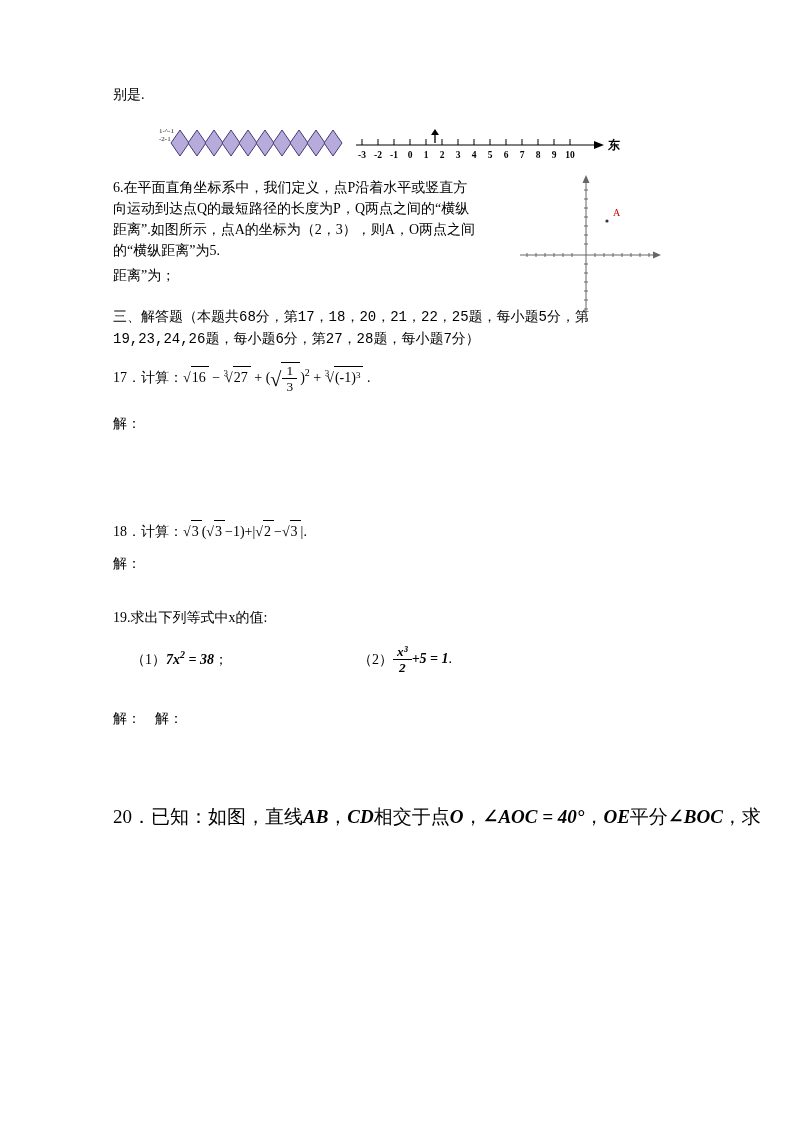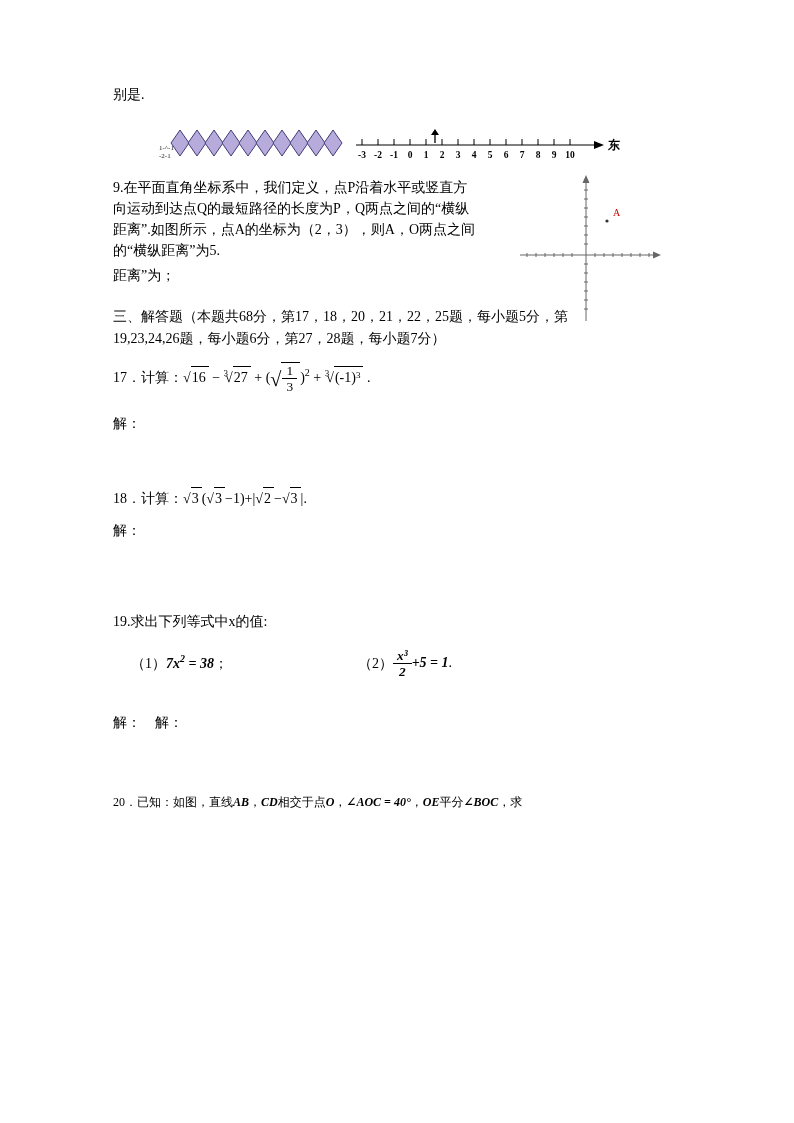--- a/index.html
+++ b/index.html
@@ -5,42 +5,42 @@
   html,body{margin:0;padding:0;background:#ffffff;}
   .page{
     width:794px;height:1123px;background:#fff;box-sizing:border-box;
     padding:84px 110px 16px 113px;position:relative;overflow:hidden;
     font-family:"Liberation Serif","DejaVu Serif",serif;
     font-size:14px;line-height:21px;color:#000;
   }
   .ln{white-space:nowrap;}
   
   .figrow{position:relative;margin-top:22px;height:40px;display:flex;align-items:flex-start;}
-  .tiny{position:absolute;left:46px;top:17px;font-size:7px;line-height:8px;color:#222;z-index:2;}
+  .tiny{position:absolute;left:46px;top:0;font-size:7px;line-height:8px;color:#222;z-index:2;}
   .diamonds{margin-left:55px;}
   .nline{margin-left:6px;margin-top:2px;}
   .caption{margin:0 0 0 118px;}
   
   .p16{position:relative;margin-top:10px;}
   .fig16{position:absolute;top:-4px;right:0;width:170px;height:152px;}
   .mt4{margin-top:4px}
   .mt20{margin-top:20px}
-  .sec{margin-top:12px;line-height:22px;}
+  .sec{margin-top:12px;line-height:22px;font-family:Liberation Mono, monospace;}
   
   .mrow{margin-top:12px;}
-  .p18row{margin-top:53px;}
+  .p18row{margin-top:86px;}
   .solve{margin-top:18px;}
   .s18{margin-top:11px;}
-  .p19label{margin-top:70px;}
+  .p19label{margin-top:33px;}
   .eqrow{margin-top:16px;display:flex;align-items:center;}
   .part1{margin-left:18px;display:inline-flex;align-items:center;}
   .part2{margin-left:130px;display:inline-flex;align-items:center;}
   .s19{margin-top:33px;}
   .gap2{margin-left:14px;}
-  .p20{margin-top:55px;line-height:28px;font-size:12px;}
+  .p20{margin-top:74px;line-height:28px;font-size:19px;}
   
   .math{white-space:nowrap;}
   .bi{font-weight:bold;font-style:italic;}
   .rt{display:inline-block;white-space:nowrap;}
   .rsign{display:inline-block;}
   .rsign-big{font-size:1.45em;line-height:1;vertical-align:middle;}
   .rad{display:inline-block;border-top:1.2px solid #000;padding:0 3px 0 1px;}
   .rad sup{vertical-align:4px;font-size:9px;}
   .ridx{font-size:9px;vertical-align:super;margin-right:-3px;}
   .msup{font-size:10px;line-height:0;}
@@ -117,21 +117,21 @@
         <polygon points="72,2 68.5,10 75.5,10" fill="#666"></polygon>
         <line x1="6" y1="82" x2="141" y2="82" stroke="#666" stroke-width="1"></line>
         <polygon points="147,82 139,78.5 139,85.5" fill="#666"></polygon>
         <path d="M70 17h4M70 26h4M70 35h4M70 44h4M70 53h4M70 62h4M70 71h4M70 91h4M70 100h4M70 109h4M70 118h4M70 127h4M70 136h4" stroke="#666" fill="none"></path>
         <path d="M13 80v4M22 80v4M31 80v4M40 80v4M49 80v4M58 80v4M81 80v4M90 80v4M99 80v4M108 80v4M117 80v4M126 80v4M135 80v4" stroke="#666" fill="none"></path>
         <circle cx="93" cy="48" r="1.6" fill="#333"></circle>
         <text x="99" y="43" font-size="10" fill="#cc0000">A</text>
       </svg>
     </div>
     <div>
-        <div class="ln">9.在平面直角坐标系中，我们定义，点P沿着水平或竖直方</div>
+        <div class="ln">6.在平面直角坐标系中，我们定义，点P沿着水平或竖直方</div>
         <div class="ln">向运动到达点Q的最短路径的长度为P，Q两点之间的“横纵</div>
         <div class="ln">距离”.如图所示，点A的坐标为（2，3），则A，O两点之间</div>
         <div class="ln">的“横纵距离”为5.</div>
       </div>
     <div class="mt4">
         <div class="ln">距离”为；</div>
       </div>
     <div class="mt20">
       </div>
   </div>

